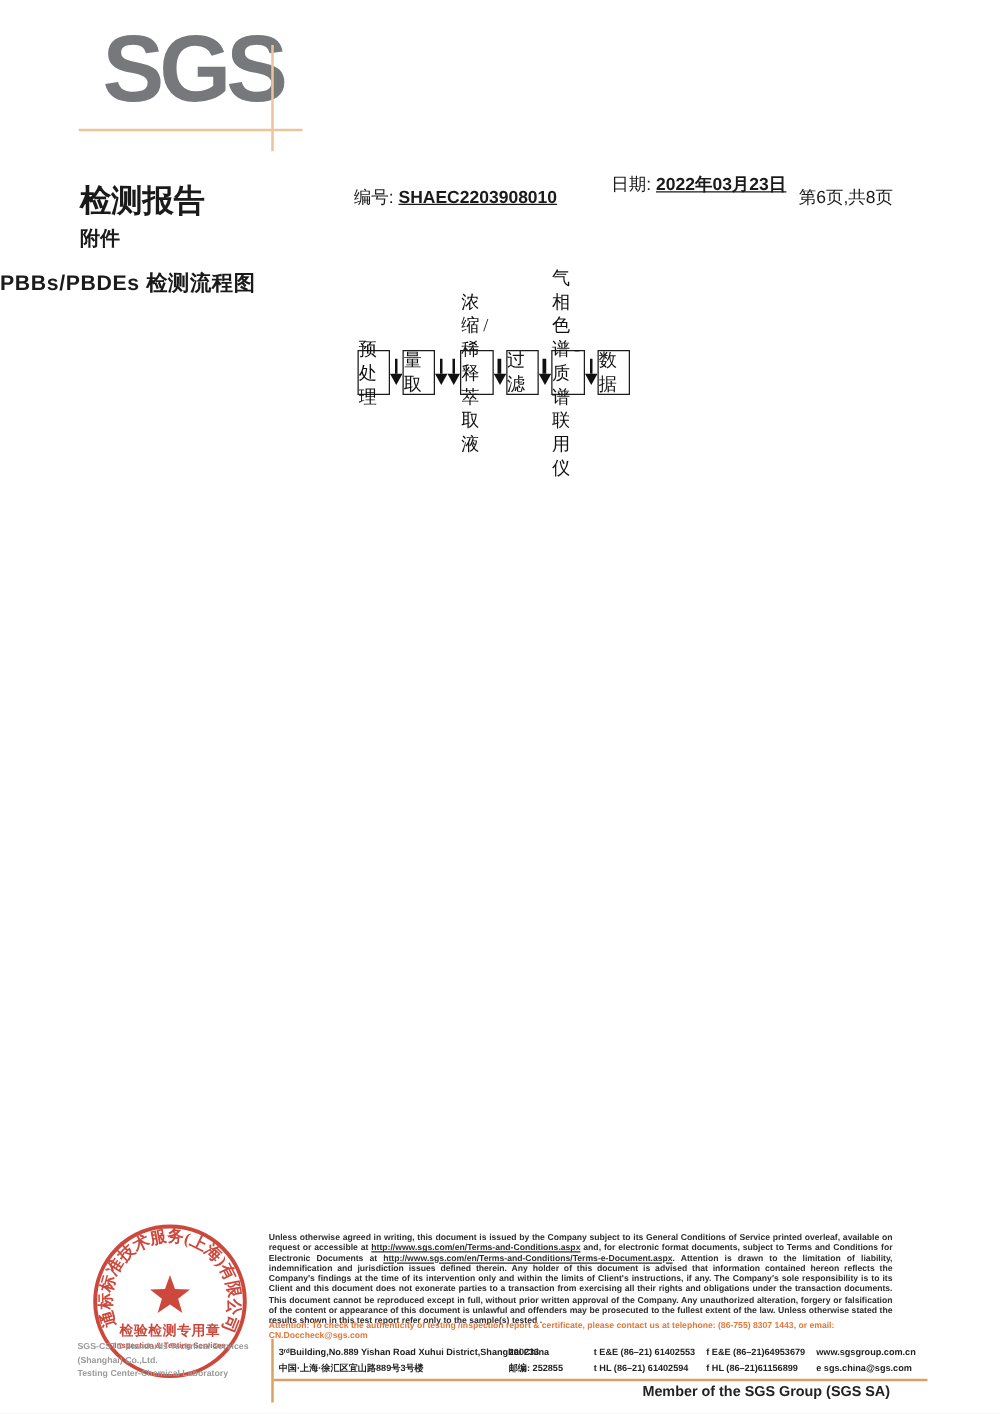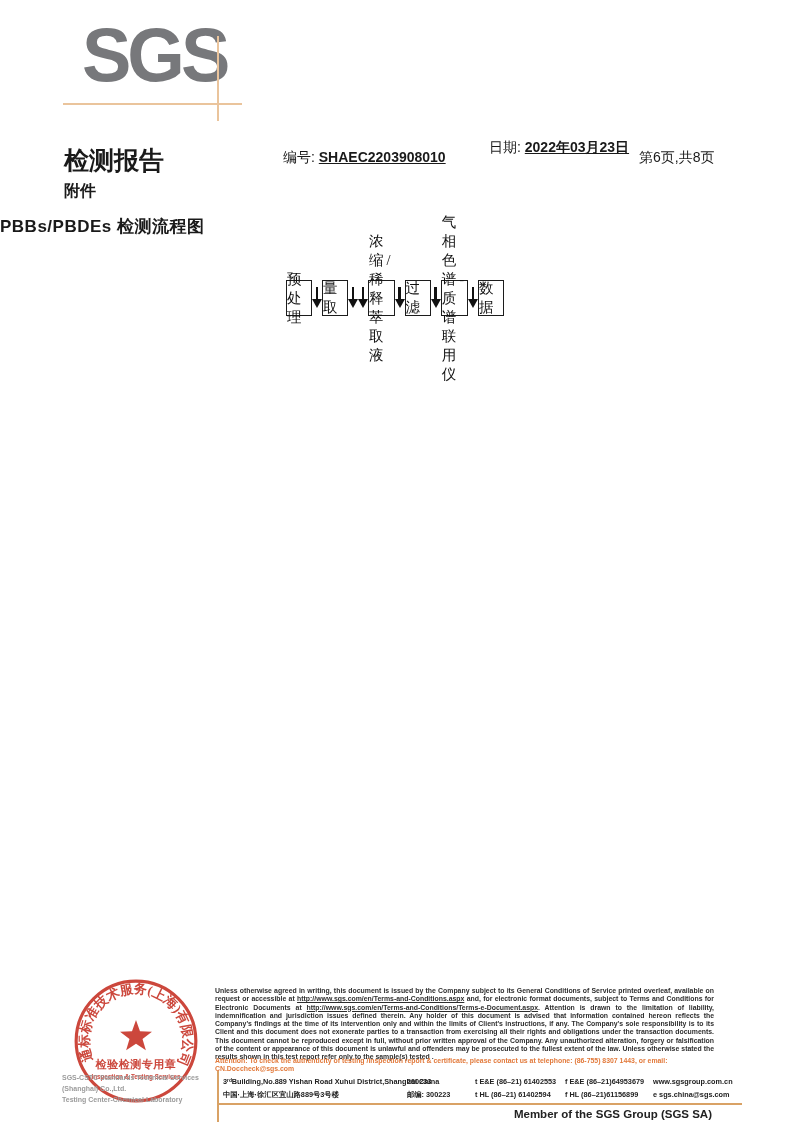--- a/index.html
+++ b/index.html
@@ -164,21 +164,21 @@
   <div class="addr">
     <div class="addr-row">
       <span>3ʳᵈBuilding,No.889 Yishan Road Xuhui District,Shanghai China</span>
       <span>200233</span>
       <span>t E&amp;E (86–21) 61402553</span>
       <span>f E&amp;E (86–21)64953679</span>
       <span>www.sgsgroup.com.cn</span>
     </div>
     <div class="addr-row">
       <span>中国·上海·徐汇区宜山路889号3号楼</span>
-      <span>邮编: 300223</span>
+      <span>邮编: 252855</span>
       <span>t HL (86–21) 61402594</span>
       <span>f HL (86–21)61156899</span>
       <span>e  sgs.china@sgs.com</span>
     </div>
   </div>
 
   <div class="member">Member of the SGS Group (SGS SA)</div>
 
 </div>
 

